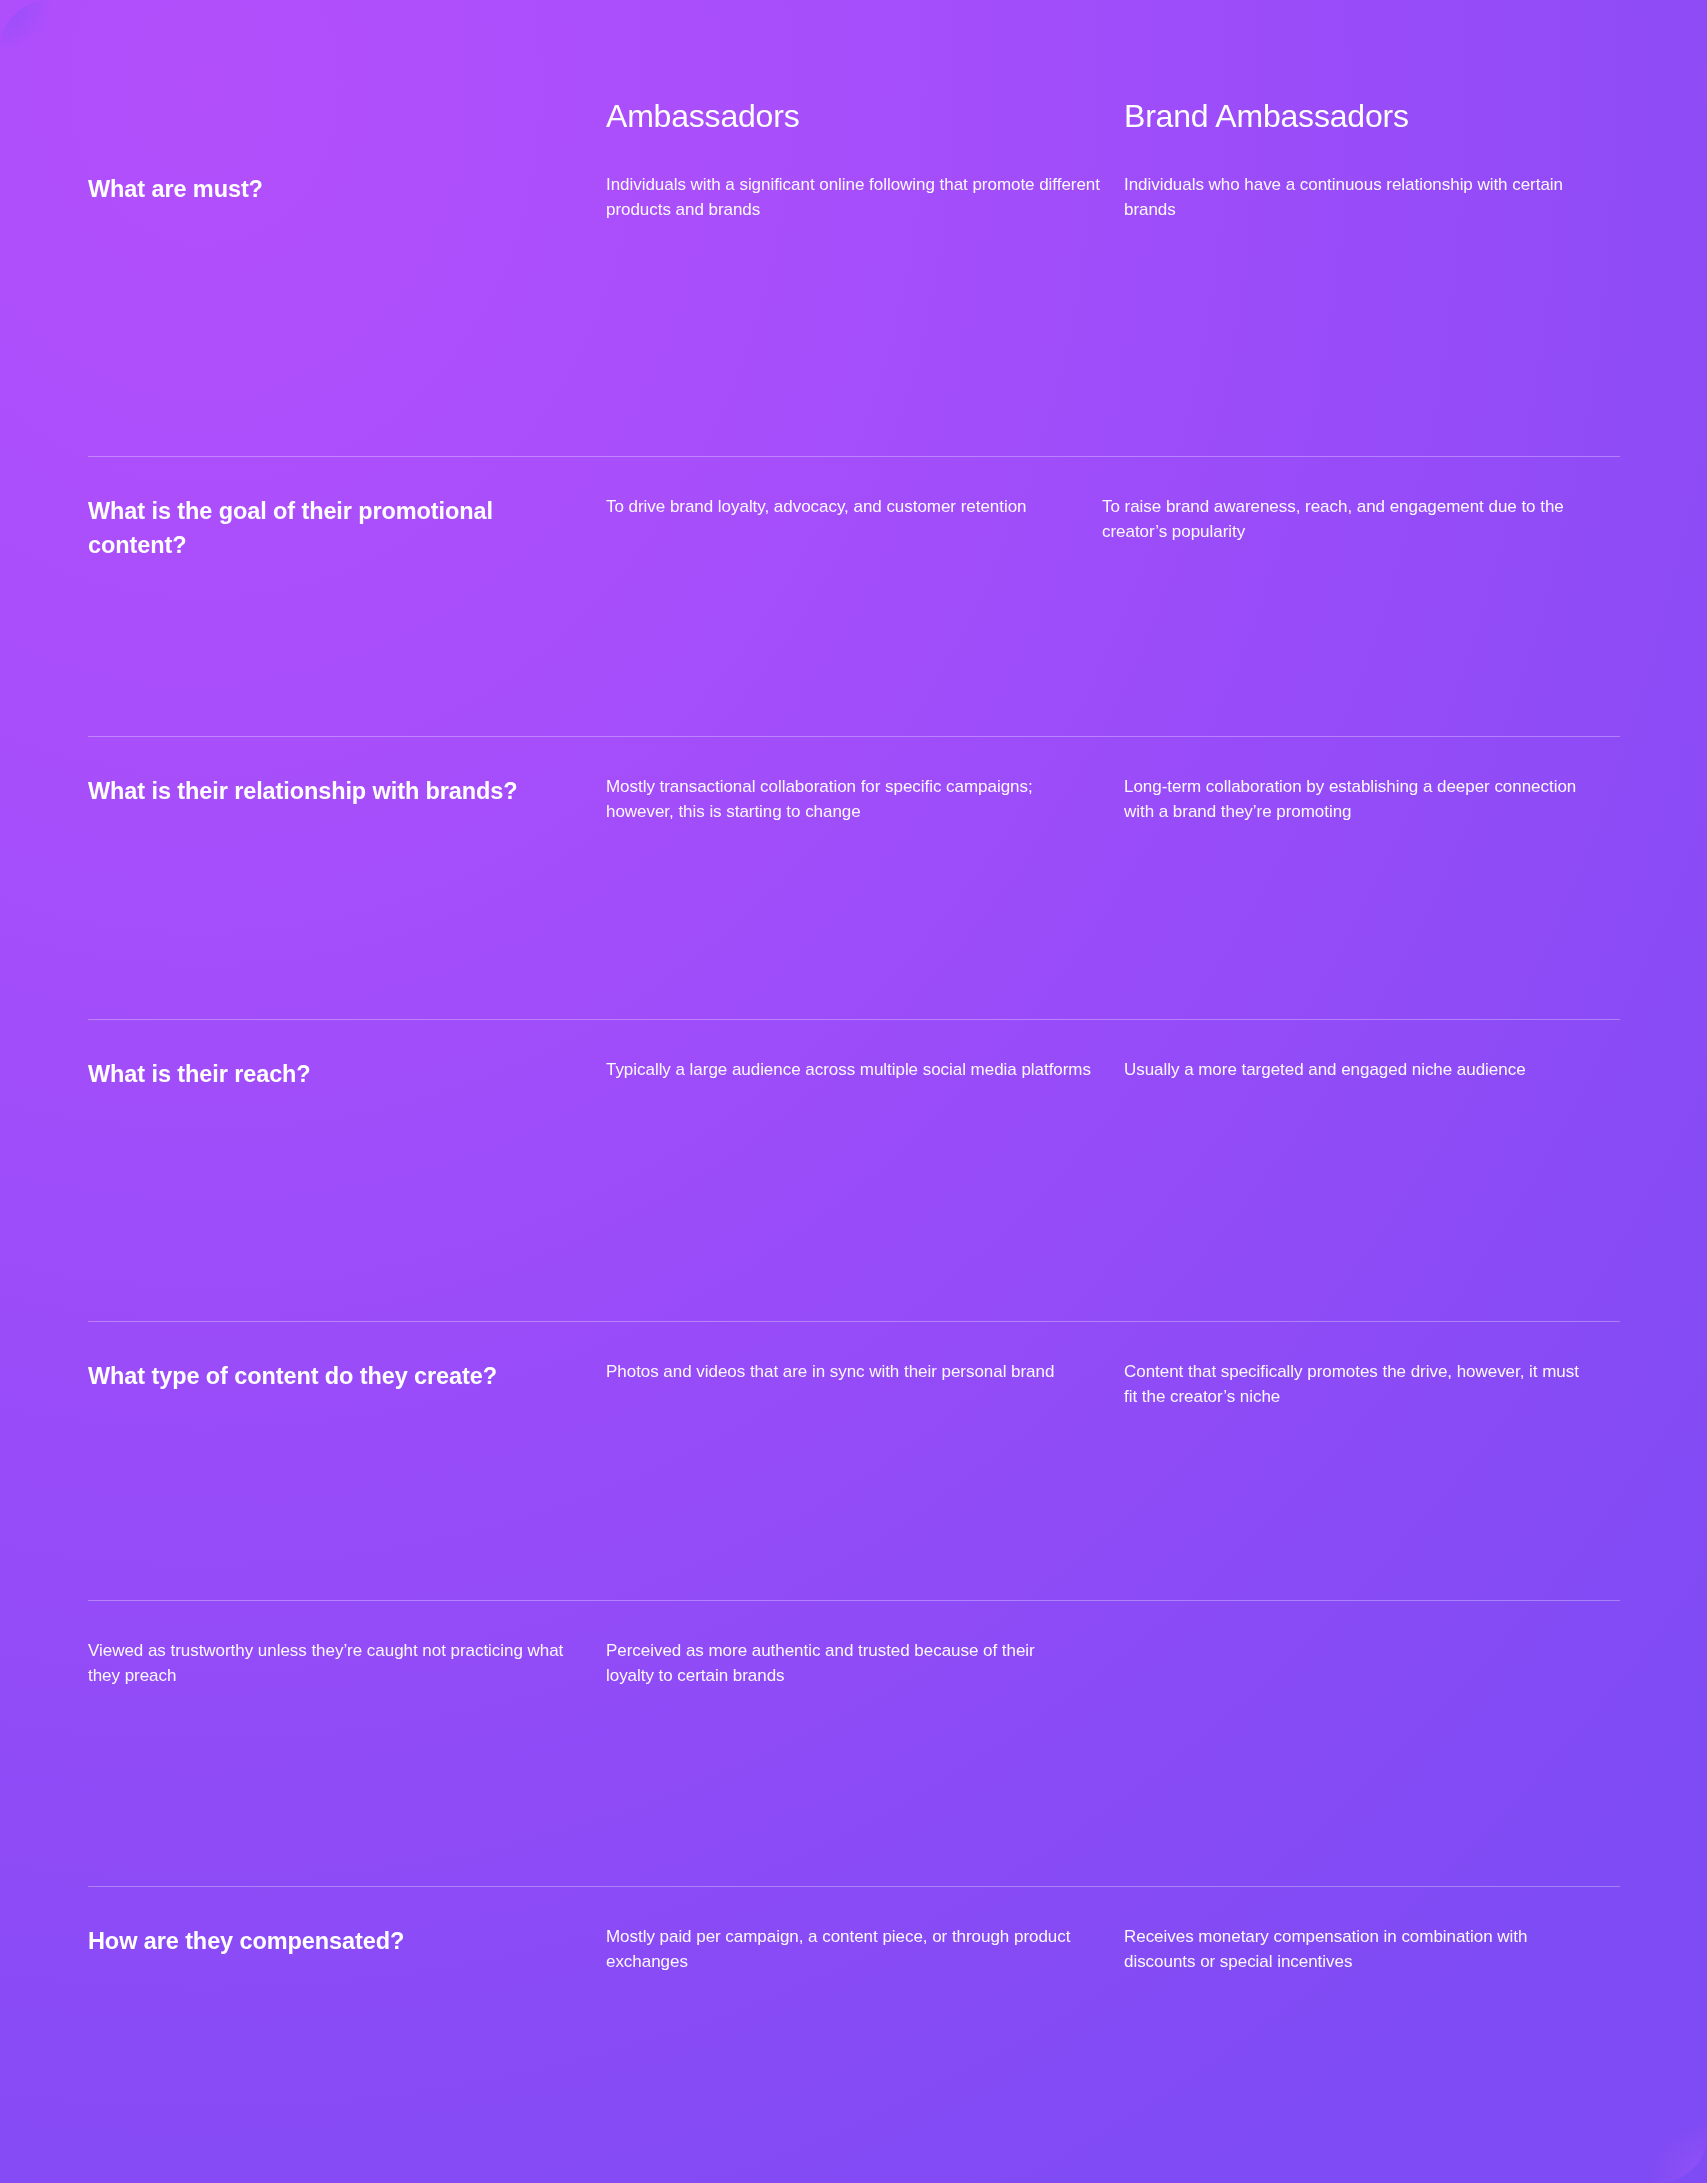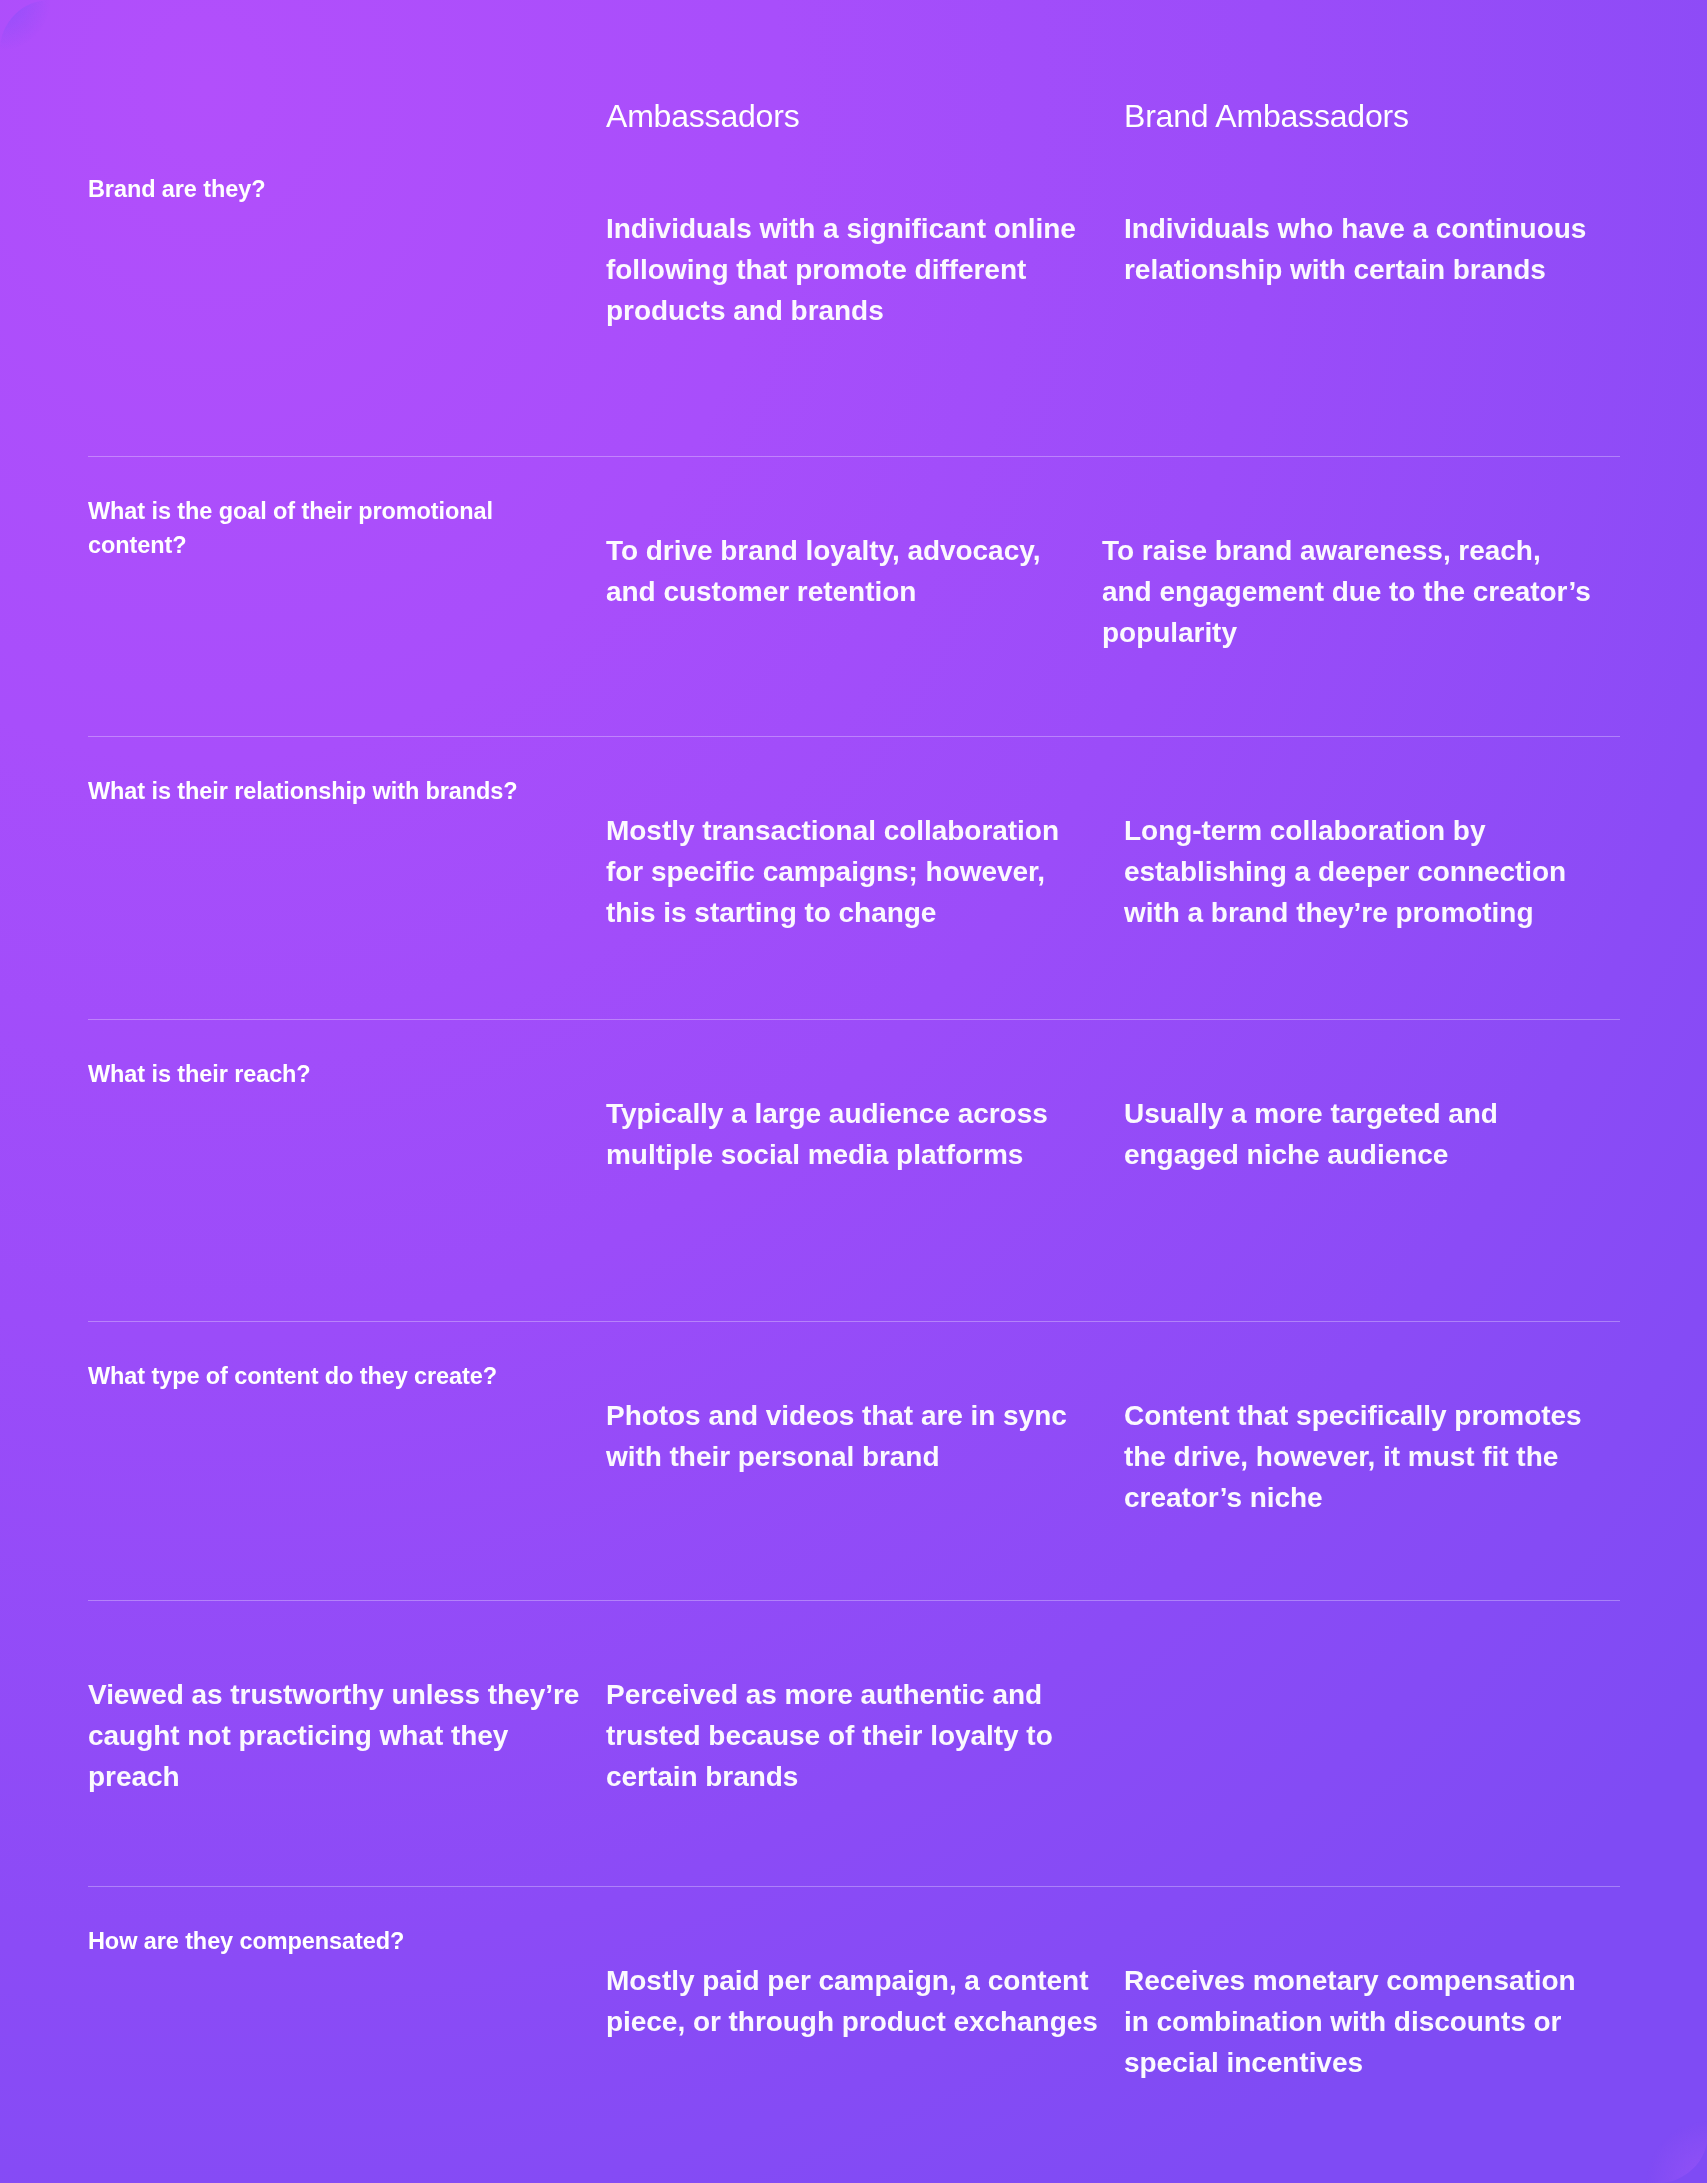--- a/index.html
+++ b/index.html
@@ -81,27 +81,26 @@
     color: #ffffff;
     font-size: 23.5px;
     font-weight: 700;
     line-height: 1.42;
     letter-spacing: -0.1px;
     white-space: pre-line;
   }
 
   .a-text {
     color: #ffffff;
-    font-size: 28px;
-    font-weight: 700;
+    font-size: 17px;
+    font-weight: 400;
     line-height: 1.45;
     letter-spacing: -0.04px;
     white-space: pre-line;
     opacity: 0.97;
-    margin-top: 36px;
   }
 
   .row-inner {
     display: flex;
     width: 100%;
     padding-top: 38px;
     padding-bottom: 38px;
     box-sizing: border-box;
   }
 </style>
@@ -115,21 +114,21 @@
 
     <div class="head-row">
       <div class="col-label col-head"></div>
       <div class="col-a col-head">Ambassadors</div>
       <div class="col-b col-head">Brand Ambassadors</div>
     </div>
 
     <div id="rows-host">
         <div class="row first">
           <div class="row-inner" style="height: 321px;">
-            <div class="cell col-label q-text">Brand are they?</div>
+            <div class="cell col-label q-text">What are must?</div>
             <div class="cell col-a a-text">Individuals with a significant online following that promote different products and brands</div>
             <div class="cell col-b a-text">Individuals who have a continuous relationship with certain brands</div>
           </div>
         </div>
         <div class="row">
           <div class="row-inner" style="height: 279px;">
             <div class="cell col-label q-text">What is the goal of their promotional content?</div>
             <div class="cell col-b a-text">To drive brand loyalty, advocacy, and customer retention</div>
             <div class="cell col-a a-text">To raise brand awareness, reach, and engagement due to the creator’s popularity</div>
           </div>

